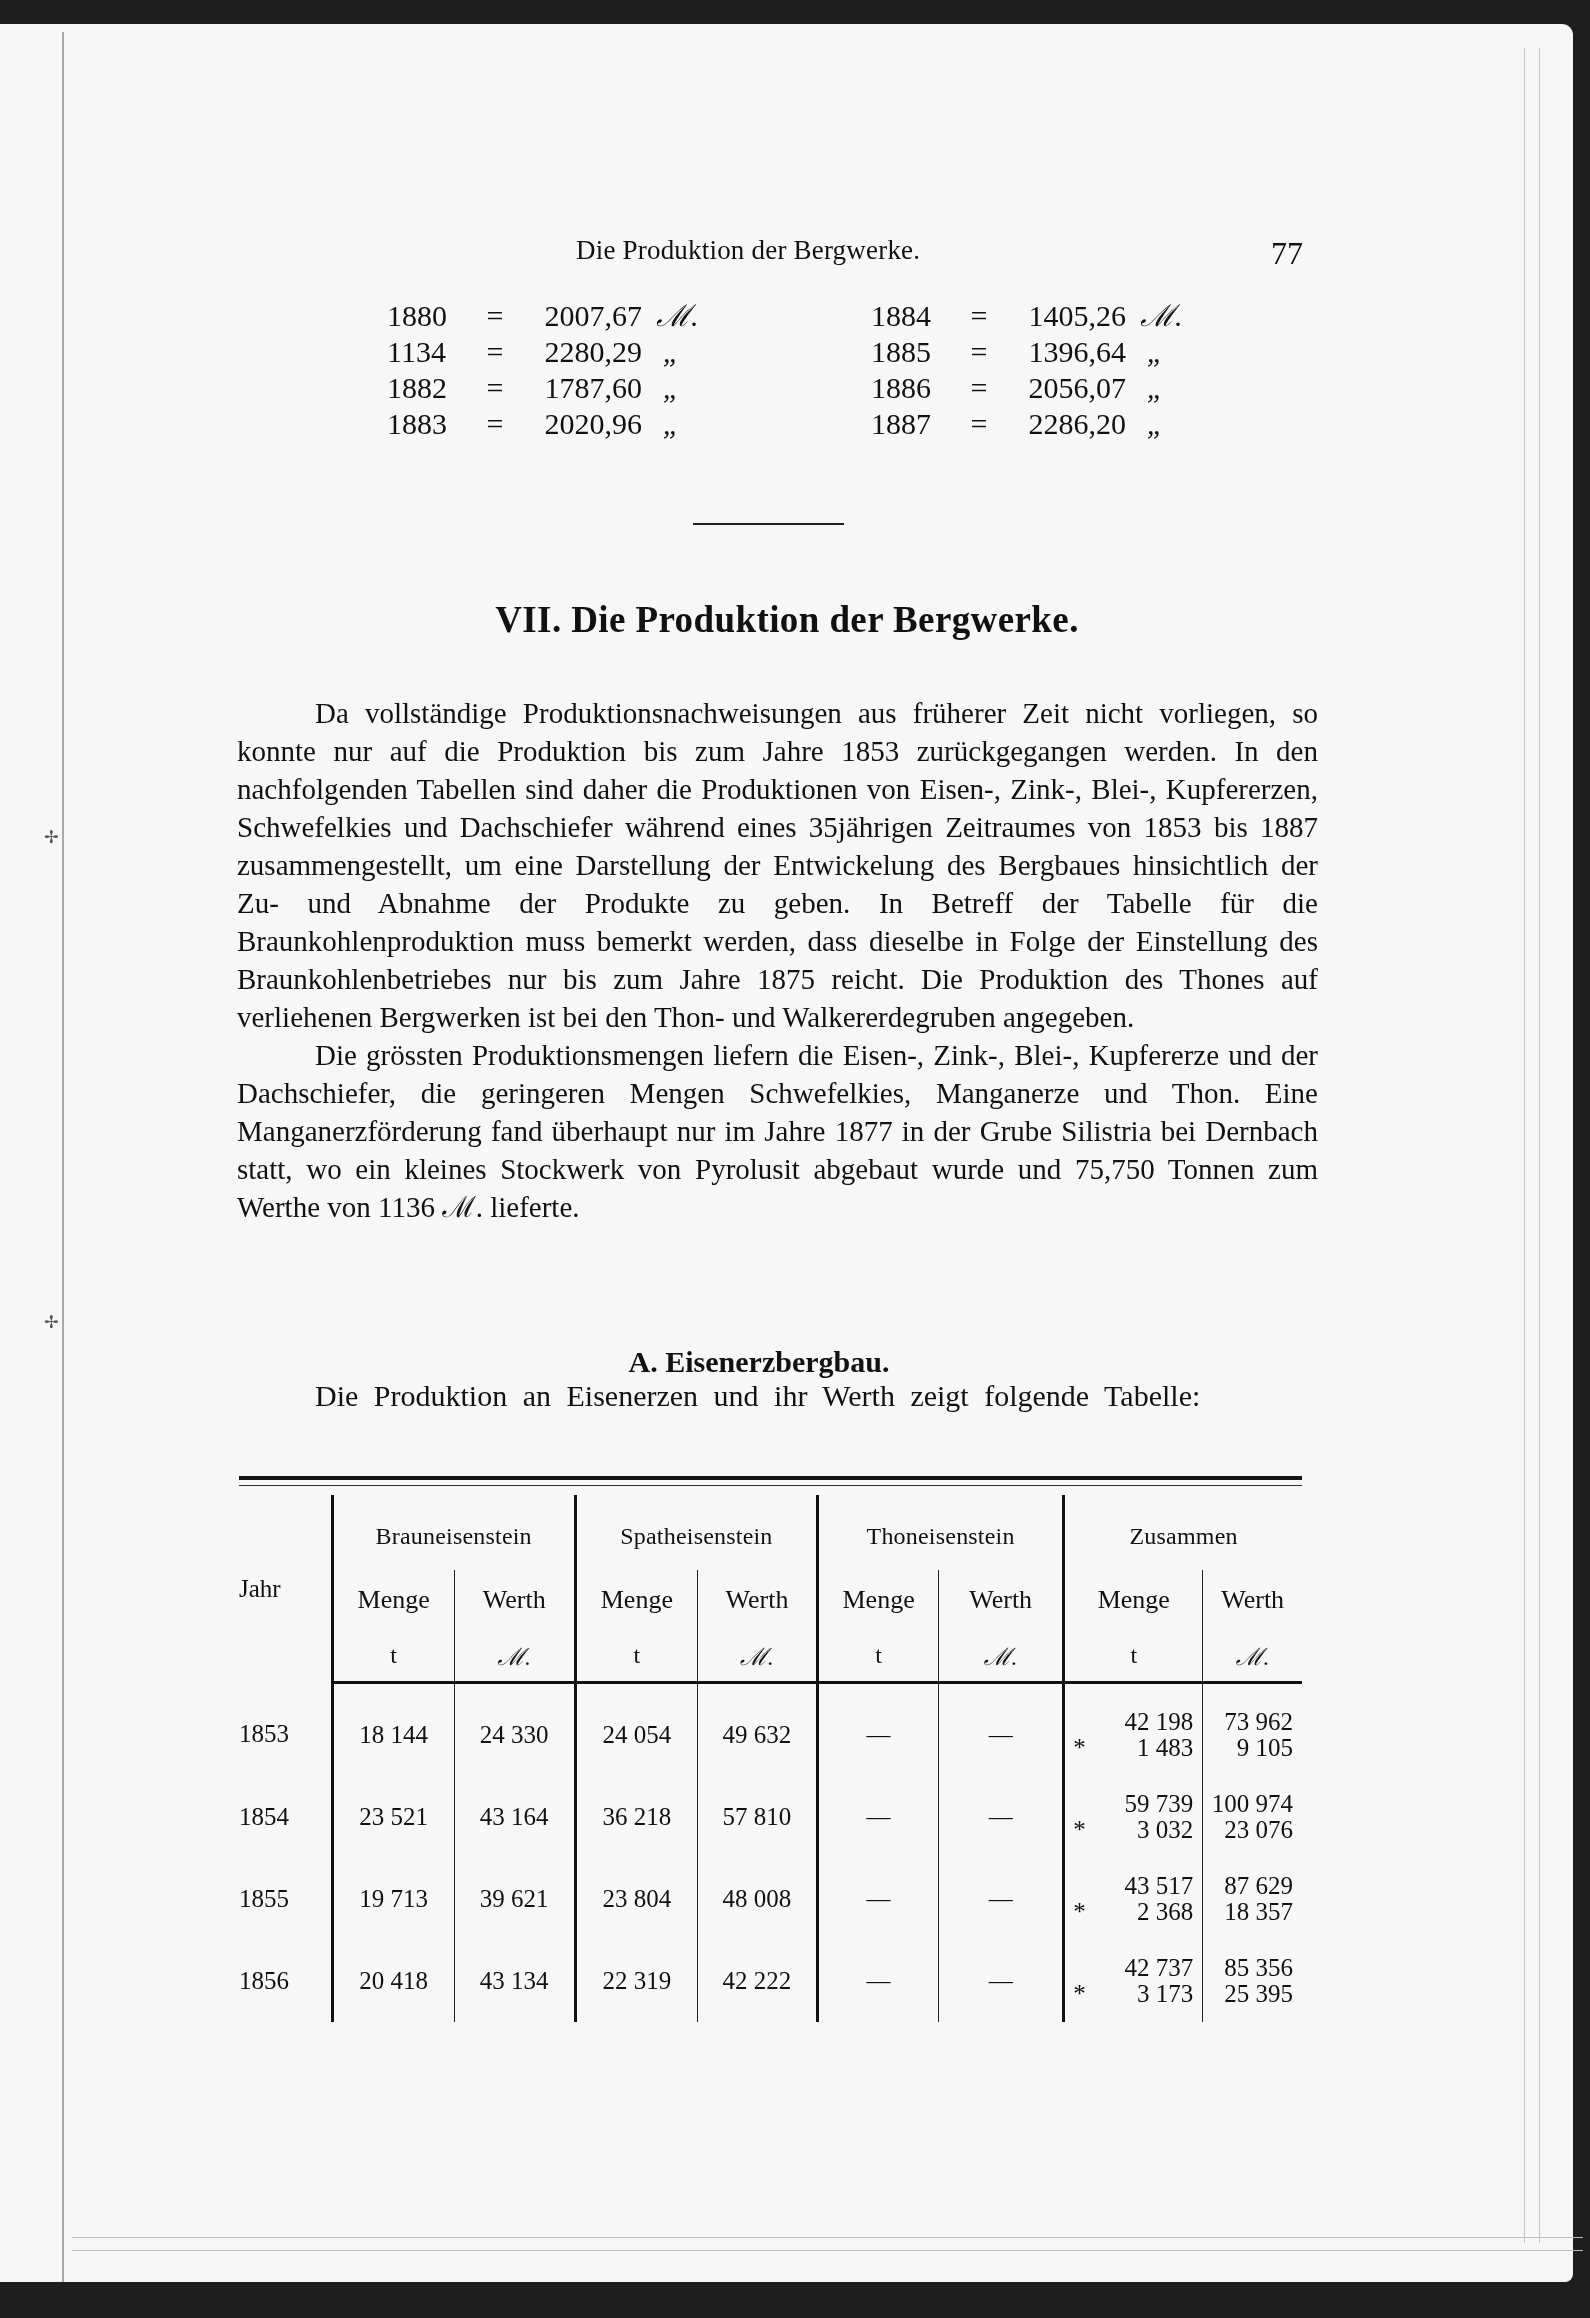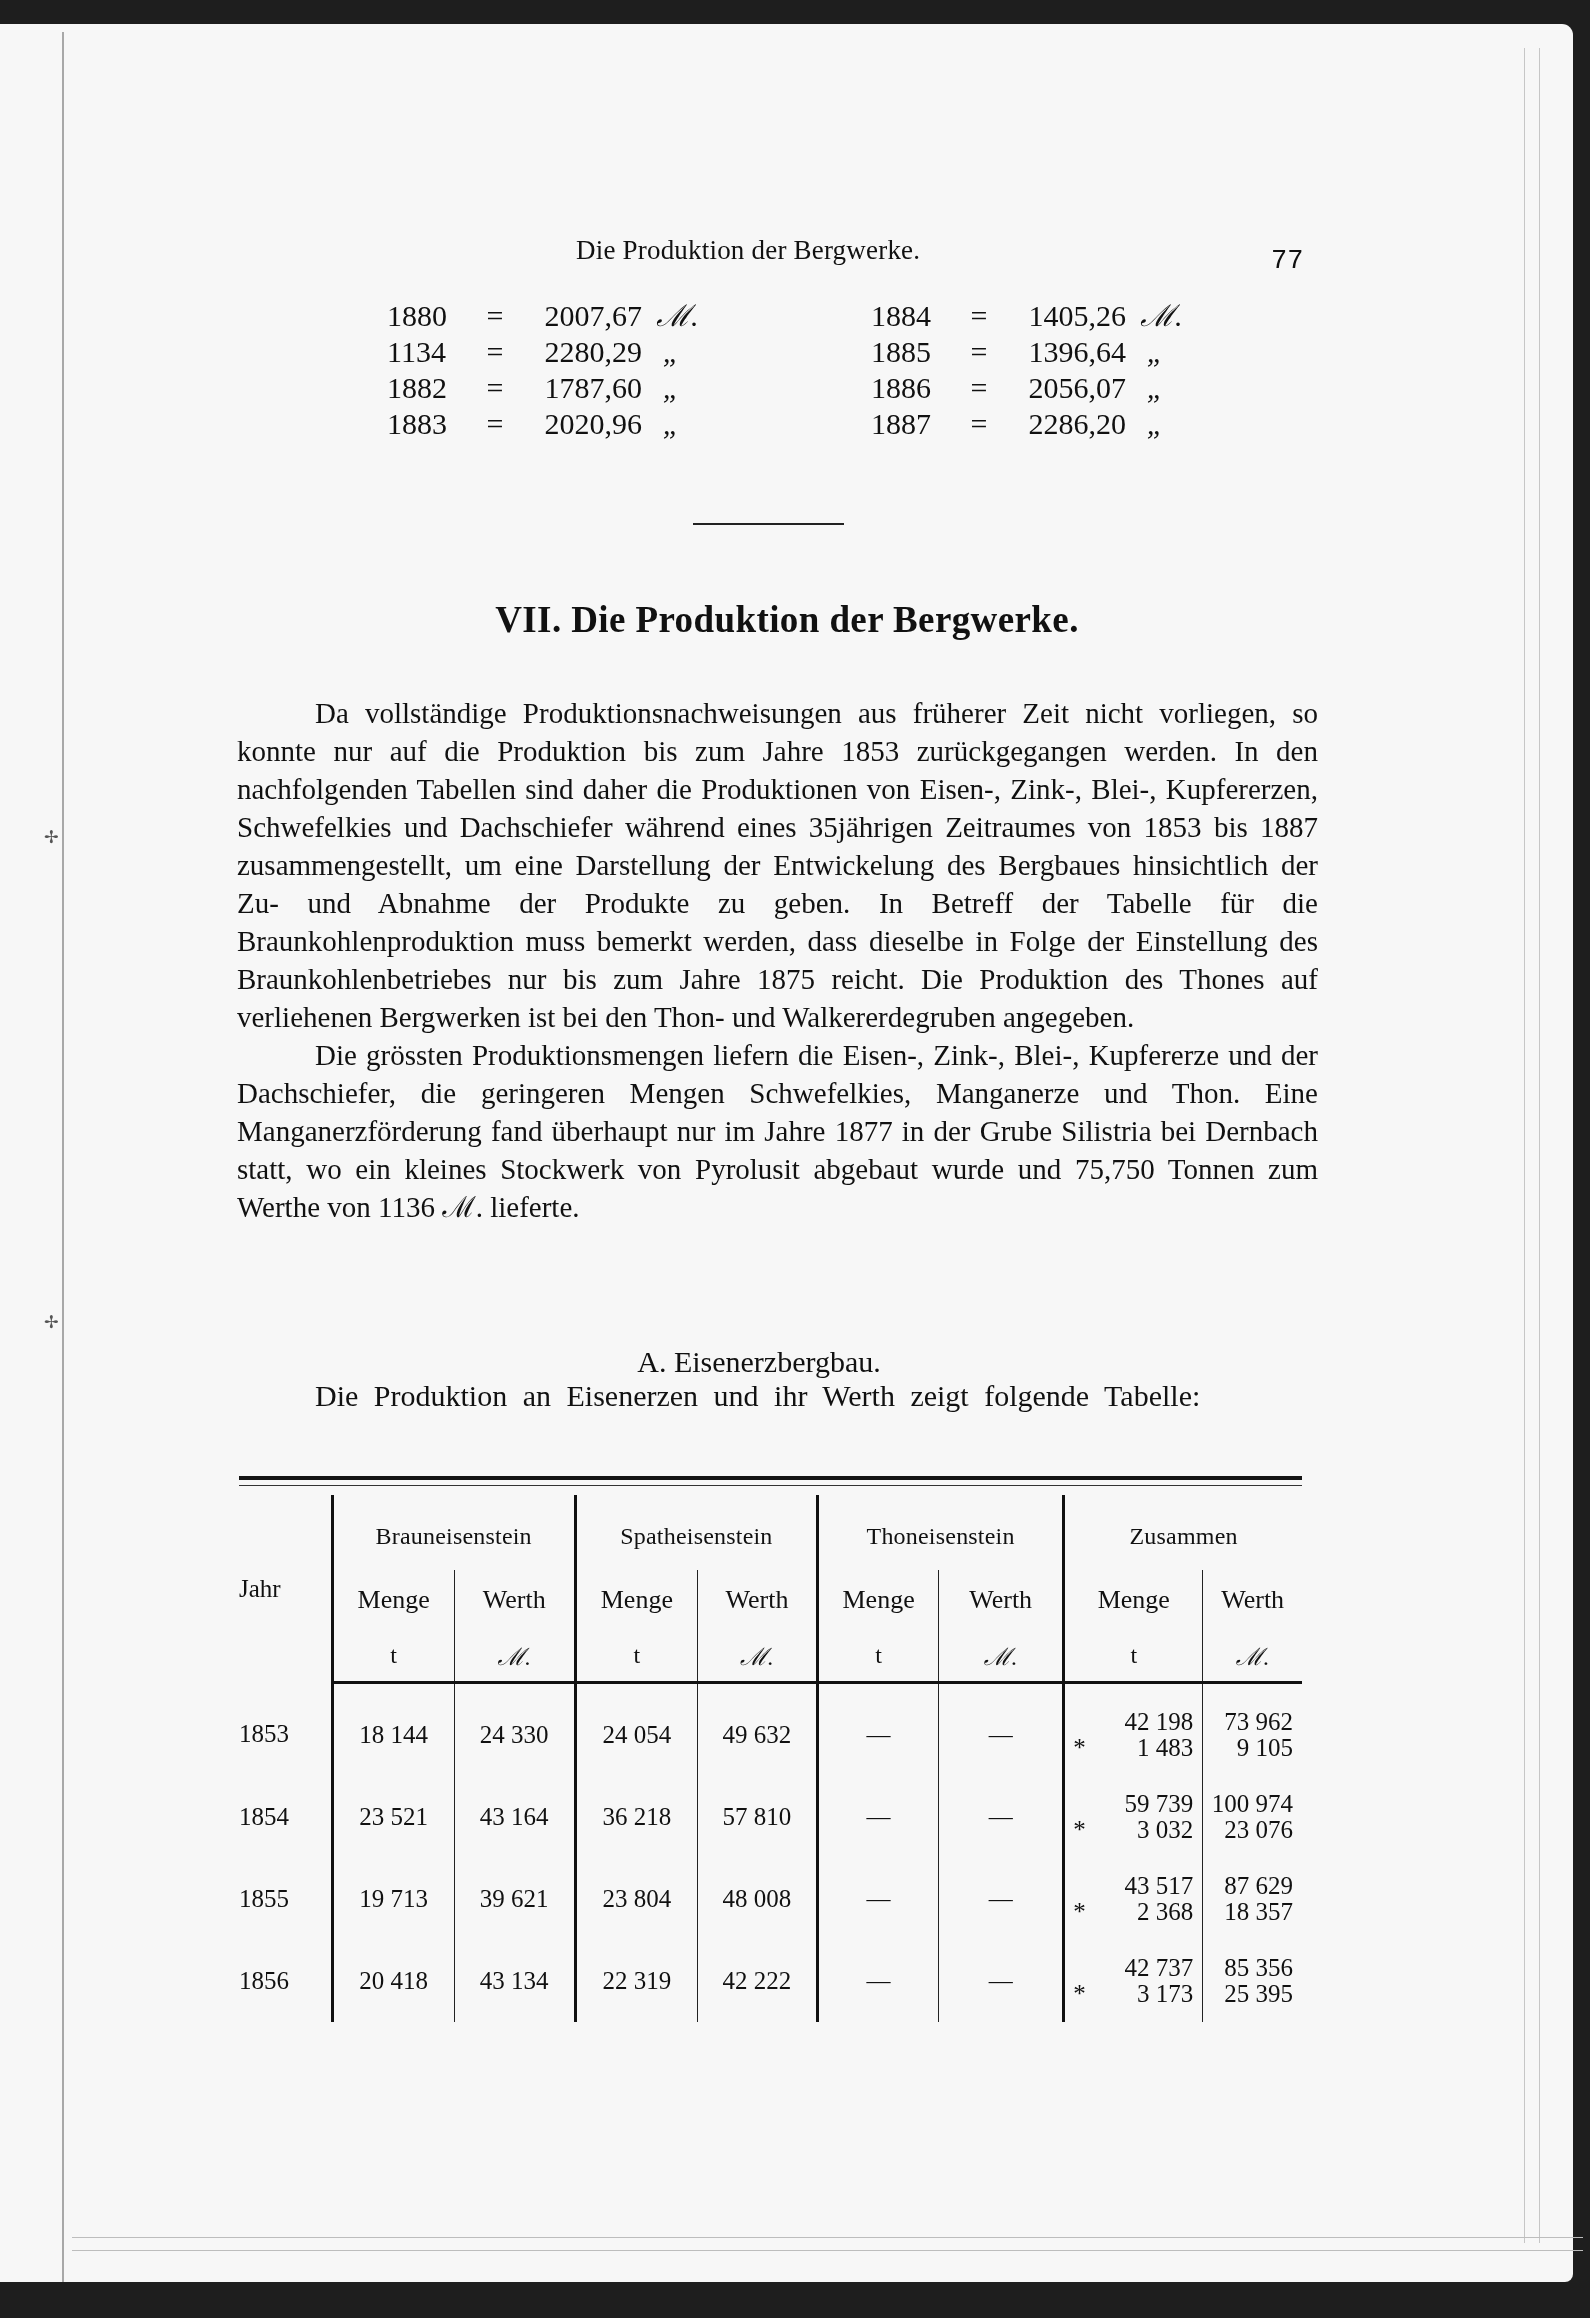--- a/index.html
+++ b/index.html
@@ -20,21 +20,21 @@
   }
   .page-edge-right { position: absolute; top: 48px; width: 0.8px; height: 2195px; background: #c6c6c6; }
   .page-edge-bottom { position: absolute; left: 72px; height: 0.8px; width: 1511px; background: #bdbdbd; }
 
   .margin-mark { position: absolute; left: 44px; font-size: 17.5px; color: #555; }
 
   .running-head {
     position: absolute; top: 235px; left: 576px;
     font-size: 27px; letter-spacing: 0.2px;
   }
-  .page-number { position: absolute; top: 246px; left: 1271px; font-size: 27px; font-family: Liberation Mono, monospace; }
+  .page-number { position: absolute; top: 235px; left: 1271px; font-size: 32px; }
 
   .rates { position: absolute; top: 298px; font-size: 30px; line-height: 36px; }
   .rates .row { display: flex; white-space: nowrap; font-family: Liberation Serif, serif; }
   .rates .yr { width: 80px; }
   .rates .eq { width: 56px; text-align: center; }
   .rates .val { width: 119px; text-align: right; }
   .rates .unit { width: 56px; padding-left: 14.3px; font-style: italic; }
   .rates .ditto { padding-left: 20.7px; }
   .rates-left { left: 387px; }
   .rates-right { left: 871px; }
@@ -48,21 +48,21 @@
   .section-title span { display: inline-block; margin-left: -32px; }
 
   .body-text {
     position: absolute; left: 237px; top: 694px; width: 1081px;
     font-size: 29px; line-height: 38px; text-align: justify;
   }
   .body-text p { margin: 0; text-indent: 78px; }
 
   .subsection-title {
     position: absolute; top: 1345px; left: 0; width: 1590px; text-align: center;
-    font-size: 30px; font-weight: normal;
+    font-size: 30px; font-weight: bold;
   }
   .subsection-title span { display: inline-block; margin-left: -72px; }
 
   .table-intro { position: absolute; left: 315px; top: 1379px; font-size: 30px; word-spacing: 8px; }
 
   .rule-thick { position: absolute; left: 239px; width: 1063px; height: 4px; background: #151515; }
   .rule-thin  { position: absolute; left: 239px; width: 1063px; height: 1.2px; background: #333; }
 
   .data-table {
     position: absolute; left: 239px; top: 1495px; width: 1063px;

